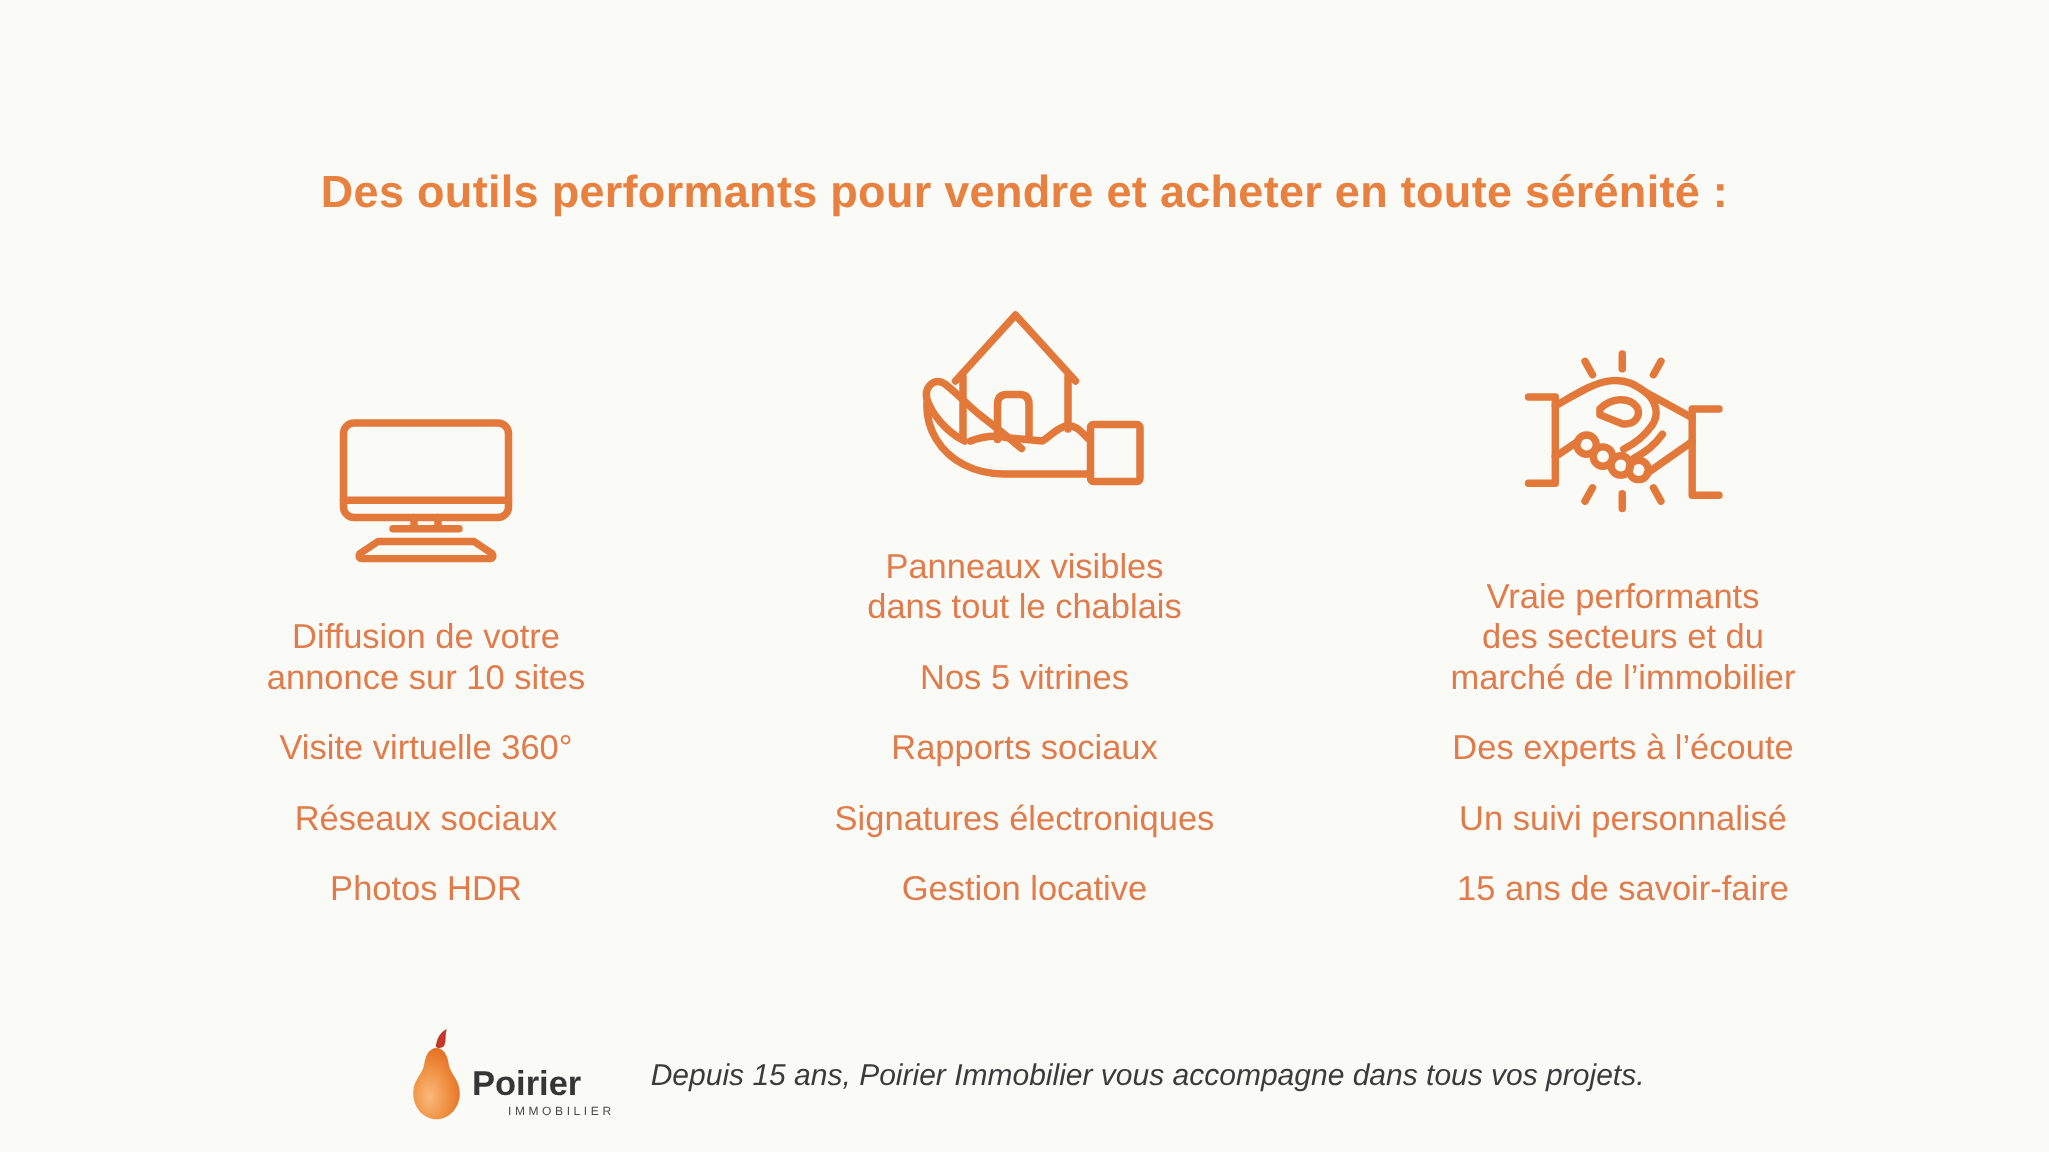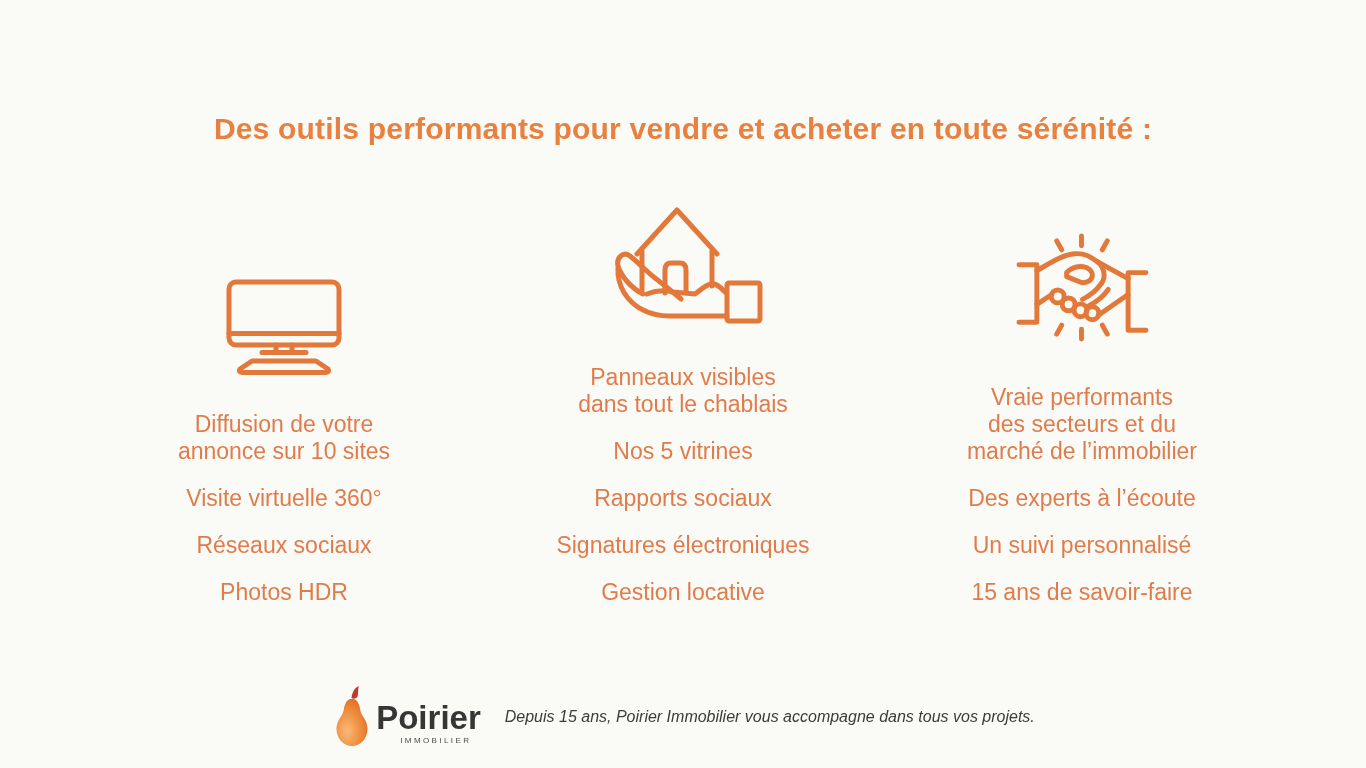--- a/index.html
+++ b/index.html
@@ -42,23 +42,23 @@
   }
   .footer {
     margin-top:58px;
     display:flex;
     justify-content:center;
     align-items:center;
     gap:24px;
   }
   .logo { display:flex; align-items:flex-end; gap:3px; }
   .logo-text { display:flex; flex-direction:column; line-height:1; padding-bottom:5px; }
-  .logo-name { font-size:33px; font-weight:700; color:#363636; }
+  .logo-name { font-size:23px; font-weight:700; color:#363636; }
   .logo-sub { font-size:8px; letter-spacing:2.4px; color:#4A4A4A; margin-top:3px;padding-left:24px; }
-  .tagline { font-style:italic; font-size:16px; color:var(--footer_text, #3B3B3B); }
+  .tagline { font-style:italic; font-size:20px; color:var(--footer_text, #3B3B3B); }
   svg { display:block; }
 </style>
 </head>
 <body>
 
 <h1 class="title">Des outils performants pour vendre et acheter en toute sérénité :</h1>
 
 <div class="columns">
 
   <section class="col">

